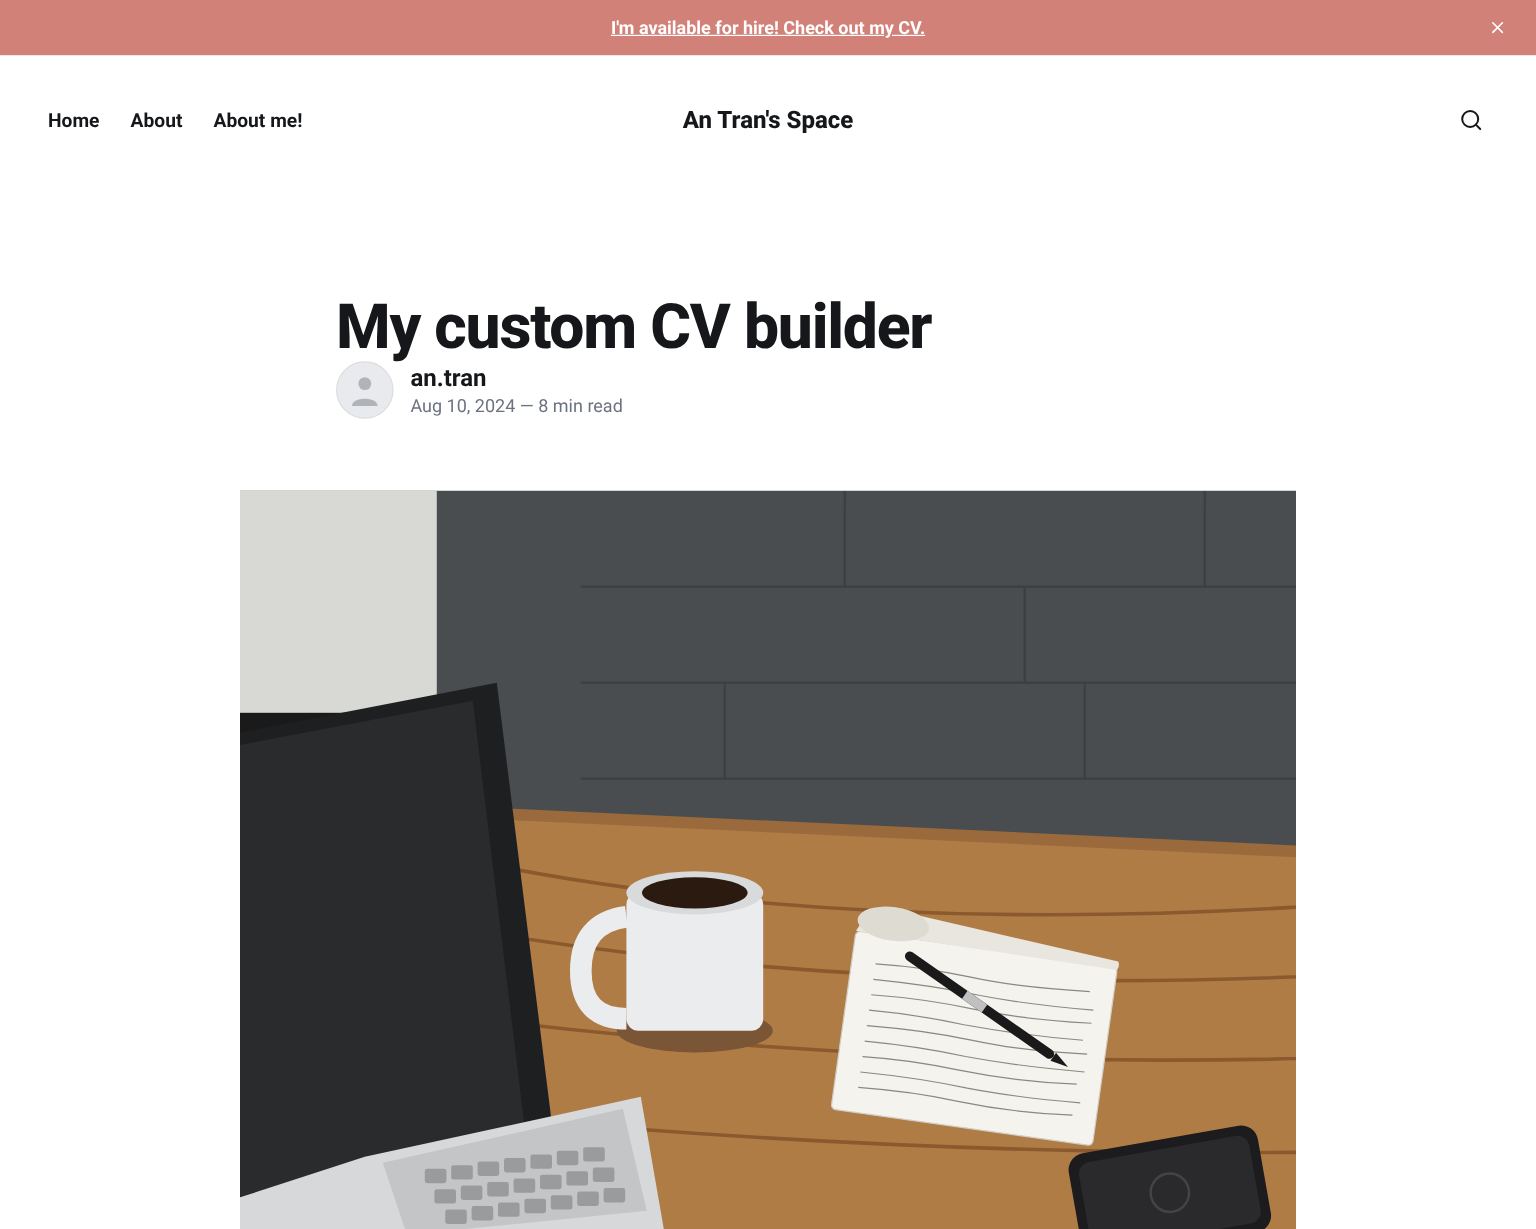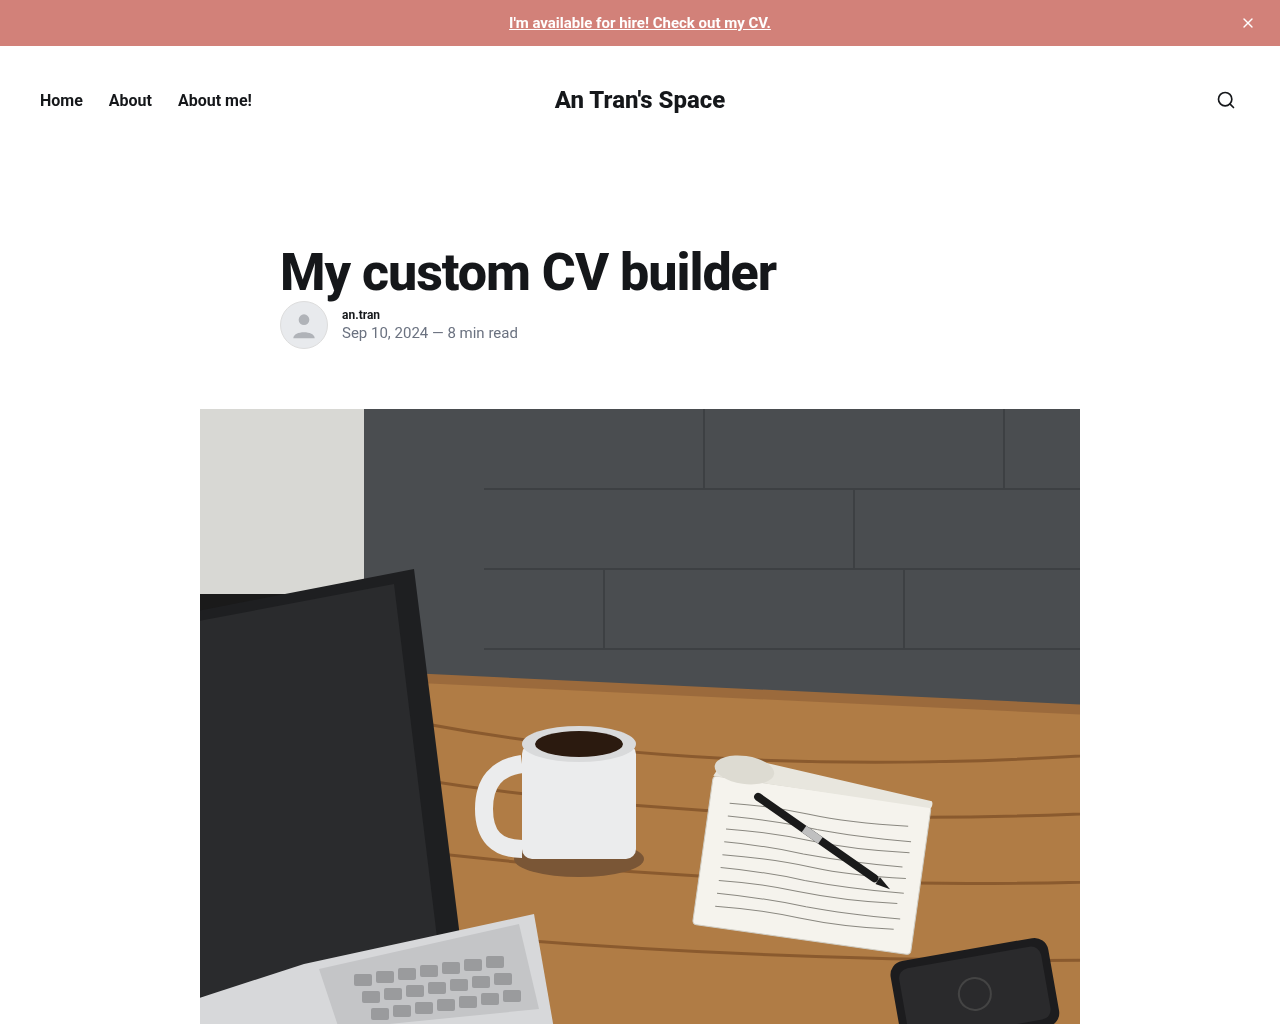--- a/index.html
+++ b/index.html
@@ -55,21 +55,21 @@
       gap: 26px;
     }
     .nav-item {
       font-weight: 700;
       font-size: 16px;
       color: #15171a;
       cursor: pointer;
     }
     .site-title {
       font-weight: 800;
-      font-size: 24px;
+      font-size: 20px;
       position: absolute;
       left: 50%;
       transform: translateX(-50%);
     }
     .search-btn {
       background: none;
       border: none;
       cursor: pointer;
       padding: 4px;
       display: flex;
@@ -113,21 +113,21 @@
       height: 32px;
       fill: #b0b3b8;
     }
     .author-meta {
       display: flex;
       flex-direction: column;
       gap: 2px;
     }
     .author-name {
       font-weight: 700;
-      font-size: 12px;
+      font-size: 20px;
       color: #15171a;
     }
     .article-date-read {
       font-size: 15px;
       color: #6b7280;
     }
     .hero-image {
       width: calc(100% + 160px);
       margin-left: -80px;
       height: 620px;
@@ -174,21 +174,21 @@
   <div class="author-row">
     <div class="avatar">
       <svg viewBox="0 0 24 24">
         <circle cx="12" cy="8" r="4"></circle>
         <path d="M4 22 C4 16, 20 16, 20 22 Z"></path>
       </svg>
     </div>
     <div class="author-meta">
       <span class="author-name">an.tran</span>
       <span class="article-date-read">
-        <span>Sep 10, 2024</span><span> — </span><span>8 min read</span>
+        <span>Aug 10, 2024</span><span> — </span><span>8 min read</span>
       </span>
     </div>
   </div>
   <div class="hero-image">
     <svg class="hero-svg" viewBox="0 0 1072 620" preserveAspectRatio="xMidYMid slice">
 
       <rect x="0" y="0" width="1072" height="620" fill="#4a4d50"></rect>
 
       <line x1="380" y1="80" x2="1072" y2="80" stroke="#3d4043" stroke-width="2"></line>
       <line x1="380" y1="160" x2="1072" y2="160" stroke="#3d4043" stroke-width="2"></line>

